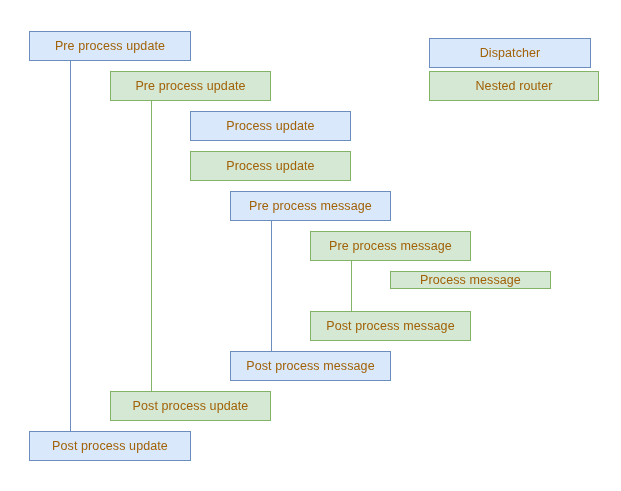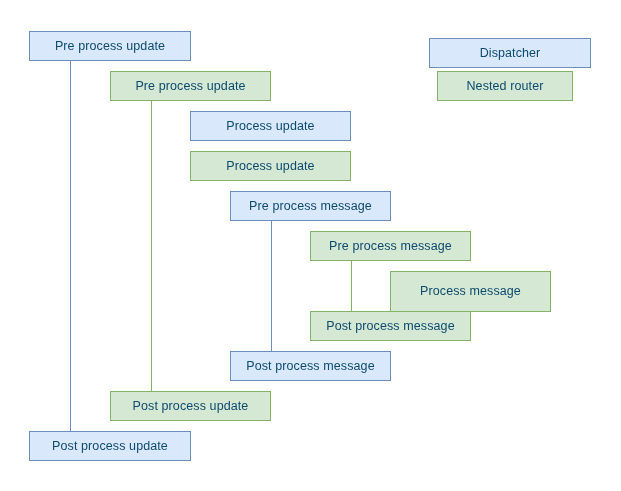--- a/index.html
+++ b/index.html
@@ -20,21 +20,21 @@
     overflow: hidden;
   }
   .node {
     position: absolute;
     box-sizing: border-box;
     display: flex;
     align-items: center;
     justify-content: center;
     font-size: 12.5px;
     line-height: 1;
-    color: #0c4a6e;
+    color: #a16207;
     border-width: 1px;
     border-style: solid;
     text-align: center;
     white-space: nowrap;
     letter-spacing: 0.1px;
   }
   .node.blue {
     background: #dae8fc;
     border-color: #6c8ebf;
   }
@@ -75,37 +75,37 @@
       </div>
       <div class="node green" style="left: 190px; top: 151px; width: 161px; height: 30px;">
         <span>Process update</span>
       </div>
       <div class="node blue" style="left: 230px; top: 191px; width: 161px; height: 30px;">
         <span>Pre process message</span>
       </div>
       <div class="node green" style="left: 310px; top: 231px; width: 161px; height: 30px;">
         <span>Pre process message</span>
       </div>
-      <div class="node green" style="left: 390px; top: 271px; width: 161px; height: 41px;">
+      <div class="node green" style="left: 390px; top: 271px; width: 161px; height: 18px;">
         <span>Process message</span>
       </div>
       <div class="node green" style="left: 310px; top: 311px; width: 161px; height: 30px;">
         <span>Post process message</span>
       </div>
       <div class="node blue" style="left: 230px; top: 351px; width: 161px; height: 30px;">
         <span>Post process message</span>
       </div>
       <div class="node green" style="left: 110px; top: 391px; width: 161px; height: 30px;">
         <span>Post process update</span>
       </div>
       <div class="node blue" style="left: 29px; top: 431px; width: 162px; height: 30px;">
         <span>Post process update</span>
       </div>
     </div>
   <div id="legend-layer">
       <div class="node blue" style="left: 429px; top: 38px; width: 162px; height: 30px;">
         <span>Dispatcher</span>
       </div>
-      <div class="node green" style="left: 429px; top: 71px; width: 136px; height: 30px; margin-left: 8px;">
+      <div class="node green" style="left: 429px; top: 71px; width: 170px; height: 30px;">
         <span>Nested router</span>
       </div>
     </div>
 </div>
 
 </body></html>

